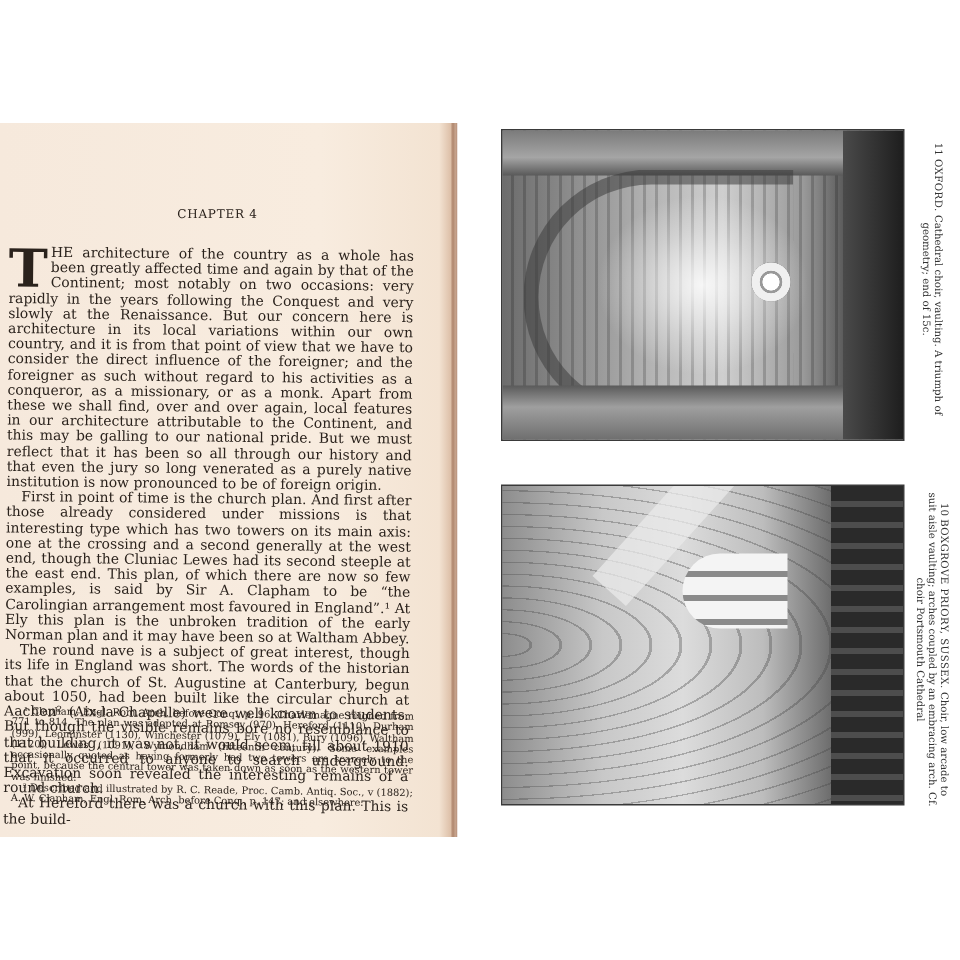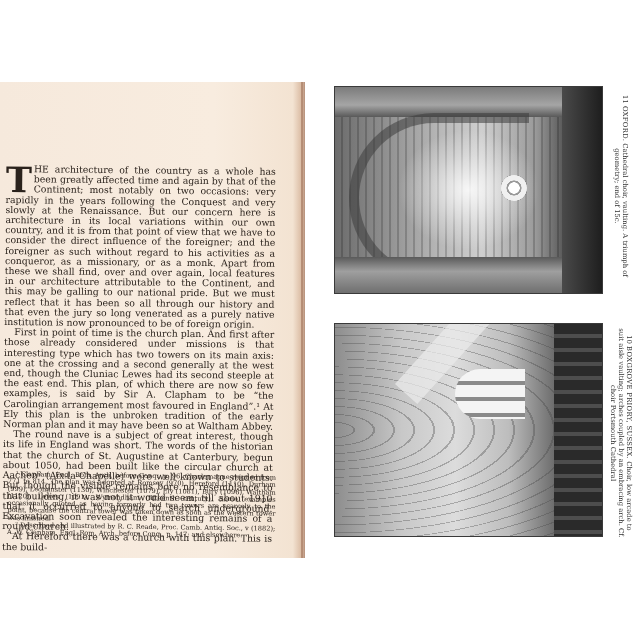--- a/index.html
+++ b/index.html
@@ -91,20 +91,21 @@
     }
     .caption .sc { font-variant: small-caps; letter-spacing: 0.3px; }
     .caption-top { left: 220px; top: 95px; width: 190px; height: 18px; }
     .caption-bottom { left: 210px; top: 338px; width: 210px; height: 26px; }
   </style>
 </head>
 <body>
 
 <div class="left-page">
   <div class="gutter-shadow"></div>
+  <div class="chapter-label">CHAPTER 4</div>
 
   <div class="body-text">
     <p class="first"><span class="dropcap">T</span><span>HE architecture of the country as a whole has been greatly affected time and again by that of the Continent; most notably on two occasions: very rapidly in the years following the Conquest and very slowly at the Renaissance. But our concern here is architecture in its local variations within our own country, and it is from that point of view that we have to consider the direct influence of the foreigner; and the foreigner as such without regard to his activities as a conqueror, as a missionary, or as a monk. Apart from these we shall find, over and over again, local features in our architecture attributable to the Continent, and this may be galling to our national pride. But we must reflect that it has been so all through our history and that even the jury so long venerated as a purely native institution is now pronounced to be of foreign origin.</span></p>
     <p>First in point of time is the church plan. And first after those already considered under missions is that interesting type which has two towers on its main axis: one at the crossing and a second generally at the west end, though the Cluniac Lewes had its second steeple at the east end. This plan, of which there are now so few examples, is said by Sir A. Clapham to be “the Carolingian arrangement most favoured in England”.¹ At Ely this plan is the unbroken tradition of the early Norman plan and it may have been so at Waltham Abbey.</p>
     <p>The round nave is a subject of great interest, though its life in England was short. The words of the historian that the church of St. Augustine at Canterbury, begun about 1050, had been built like the circular church at Aachen² (Aix-la-Chapelle) were well known to students. But though the visible remains bore no resemblance to that building, it was not, it would seem, till about 1910 that it occurred to anyone to search underground. Excavation soon revealed the interesting remains of a round church.</p>
     <p>At Hereford there was a church with this plan. This is the build-</p>
   </div>
 
   <div class="footnotes">
     <p>¹ Clapham, Engl. Rom. Arch. before Conq., p. 96. Charlemagne reigned from 771 to 814. The plan was adopted at Romsey (970), Hereford (1110), Durham (999), Leominster (1130), Winchester (1079), Ely (1081), Bury (1096), Waltham (1120), Lewes (1091), Wymondham (fifteenth century). Some examples occasionally quoted as having formerly had two towers are scarcely to the point, because the central tower was taken down as soon as the western tower was finished.</p>

